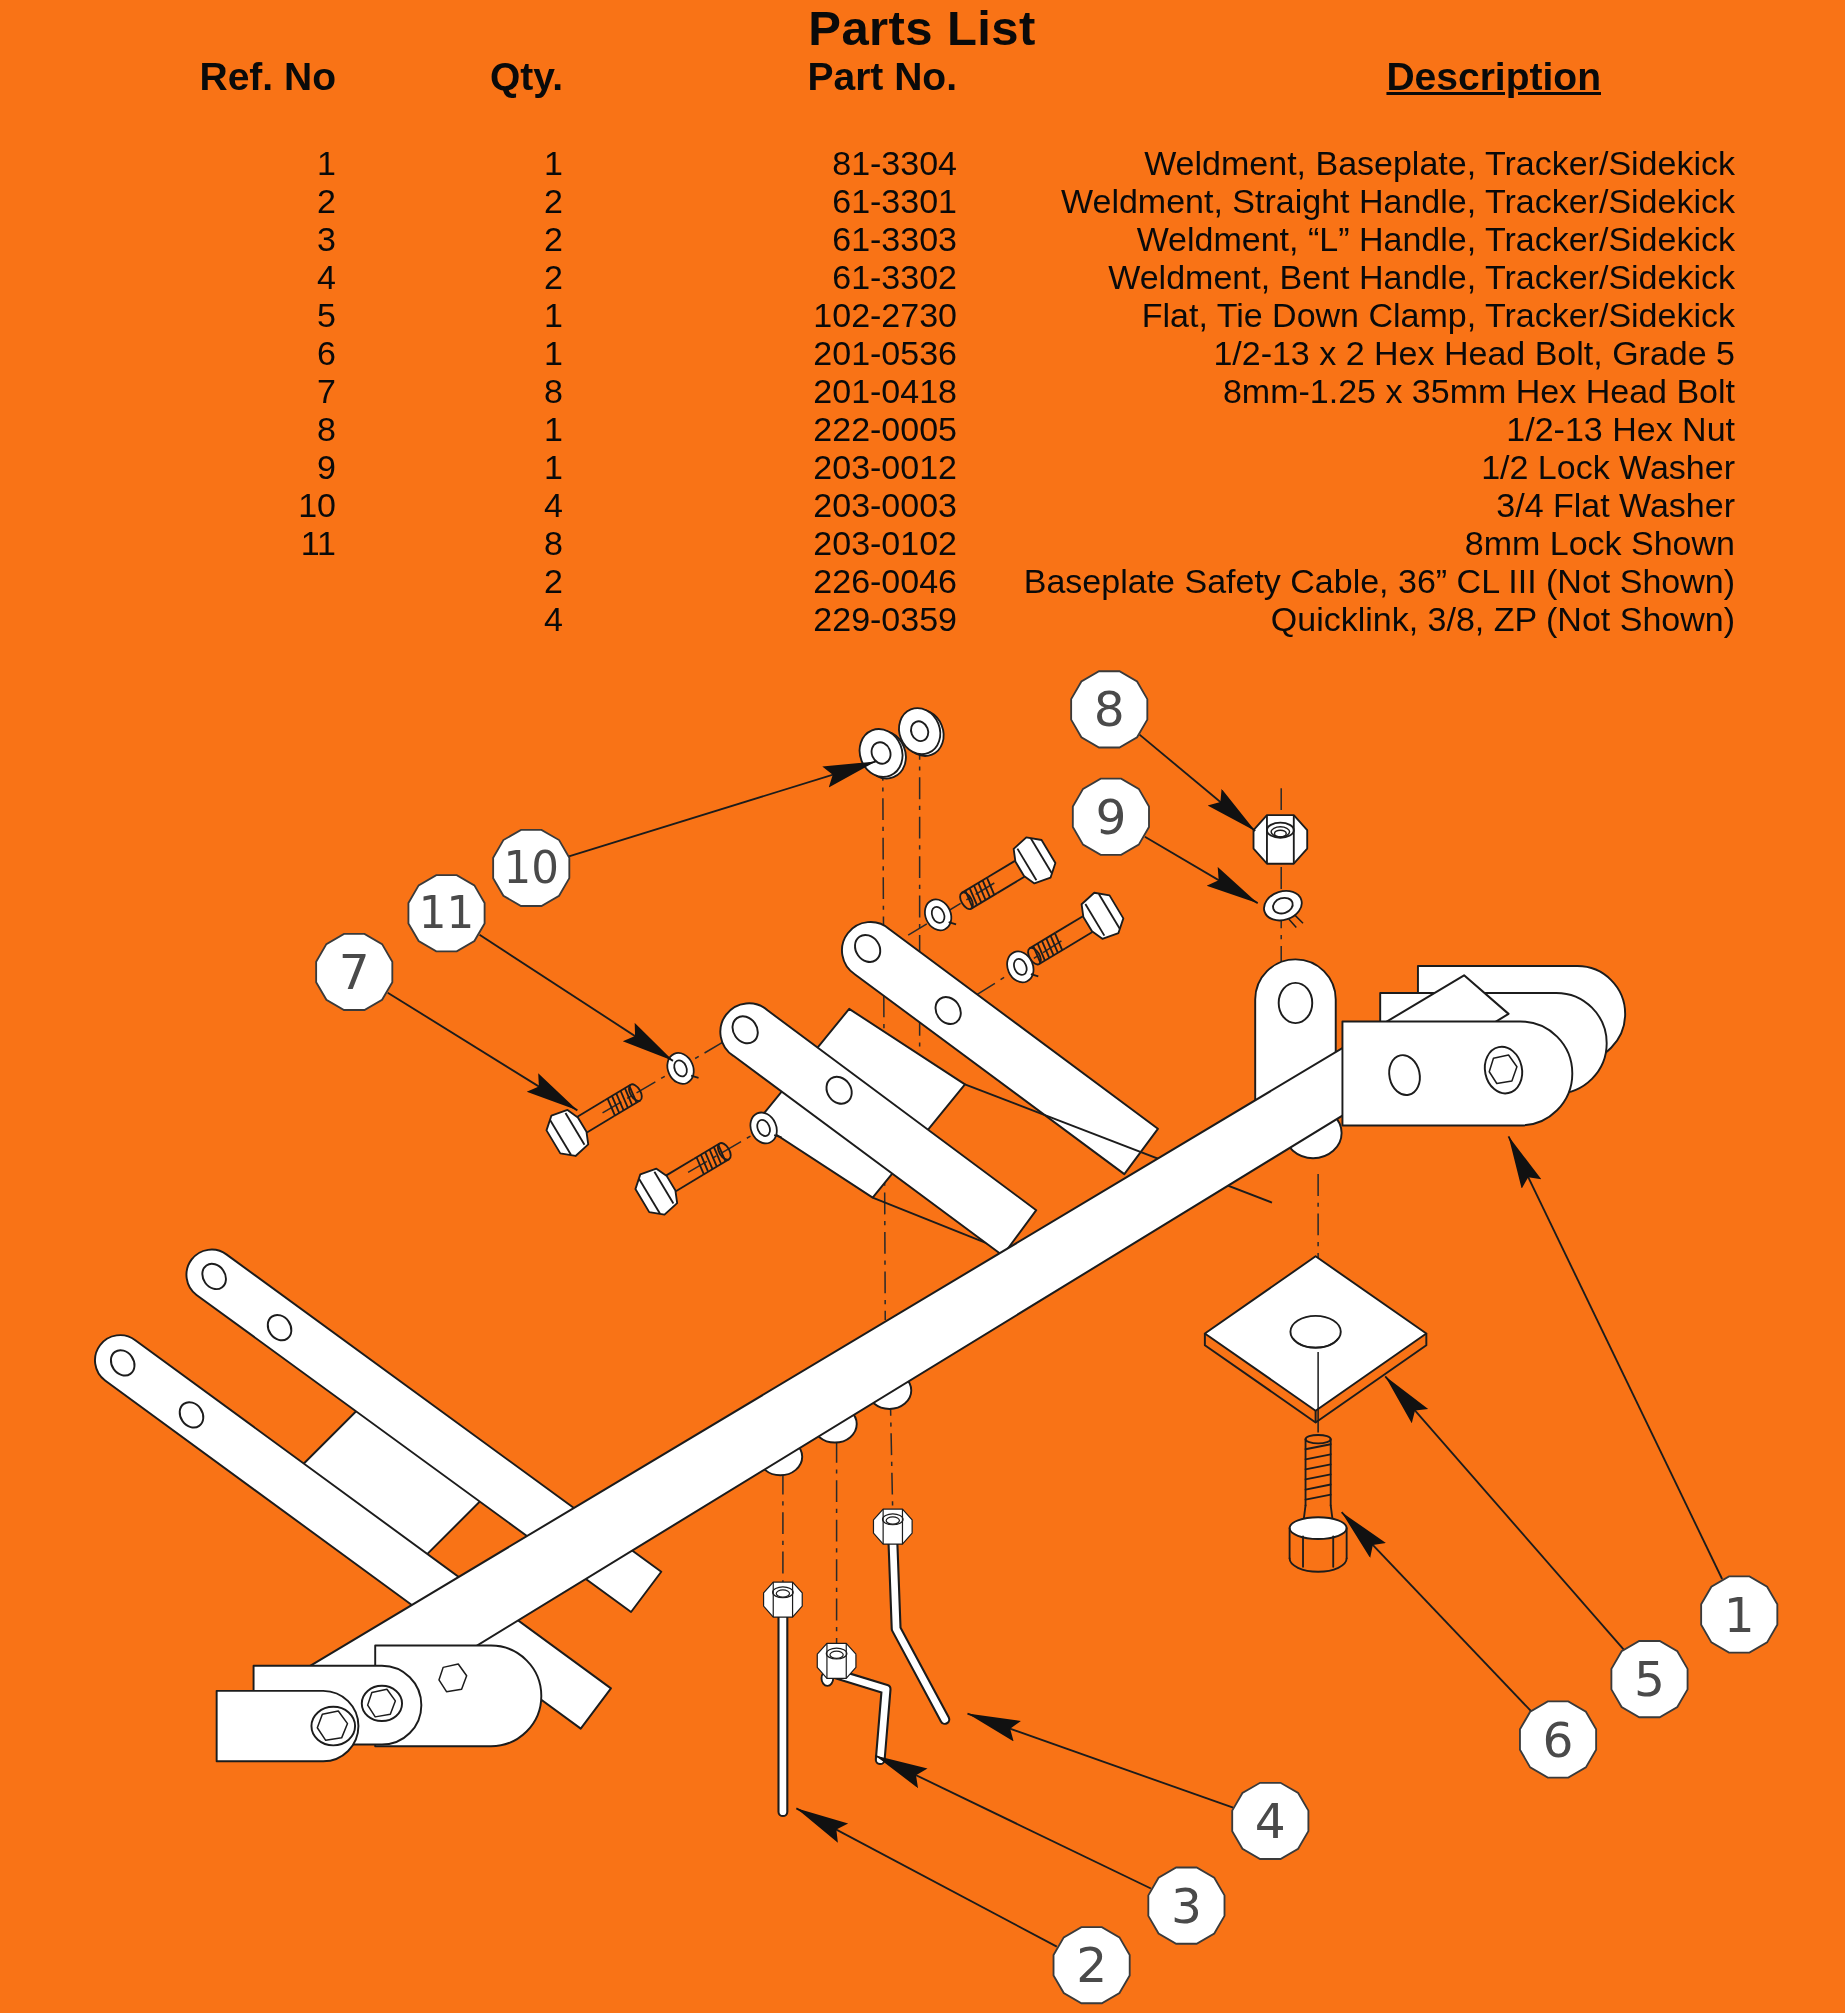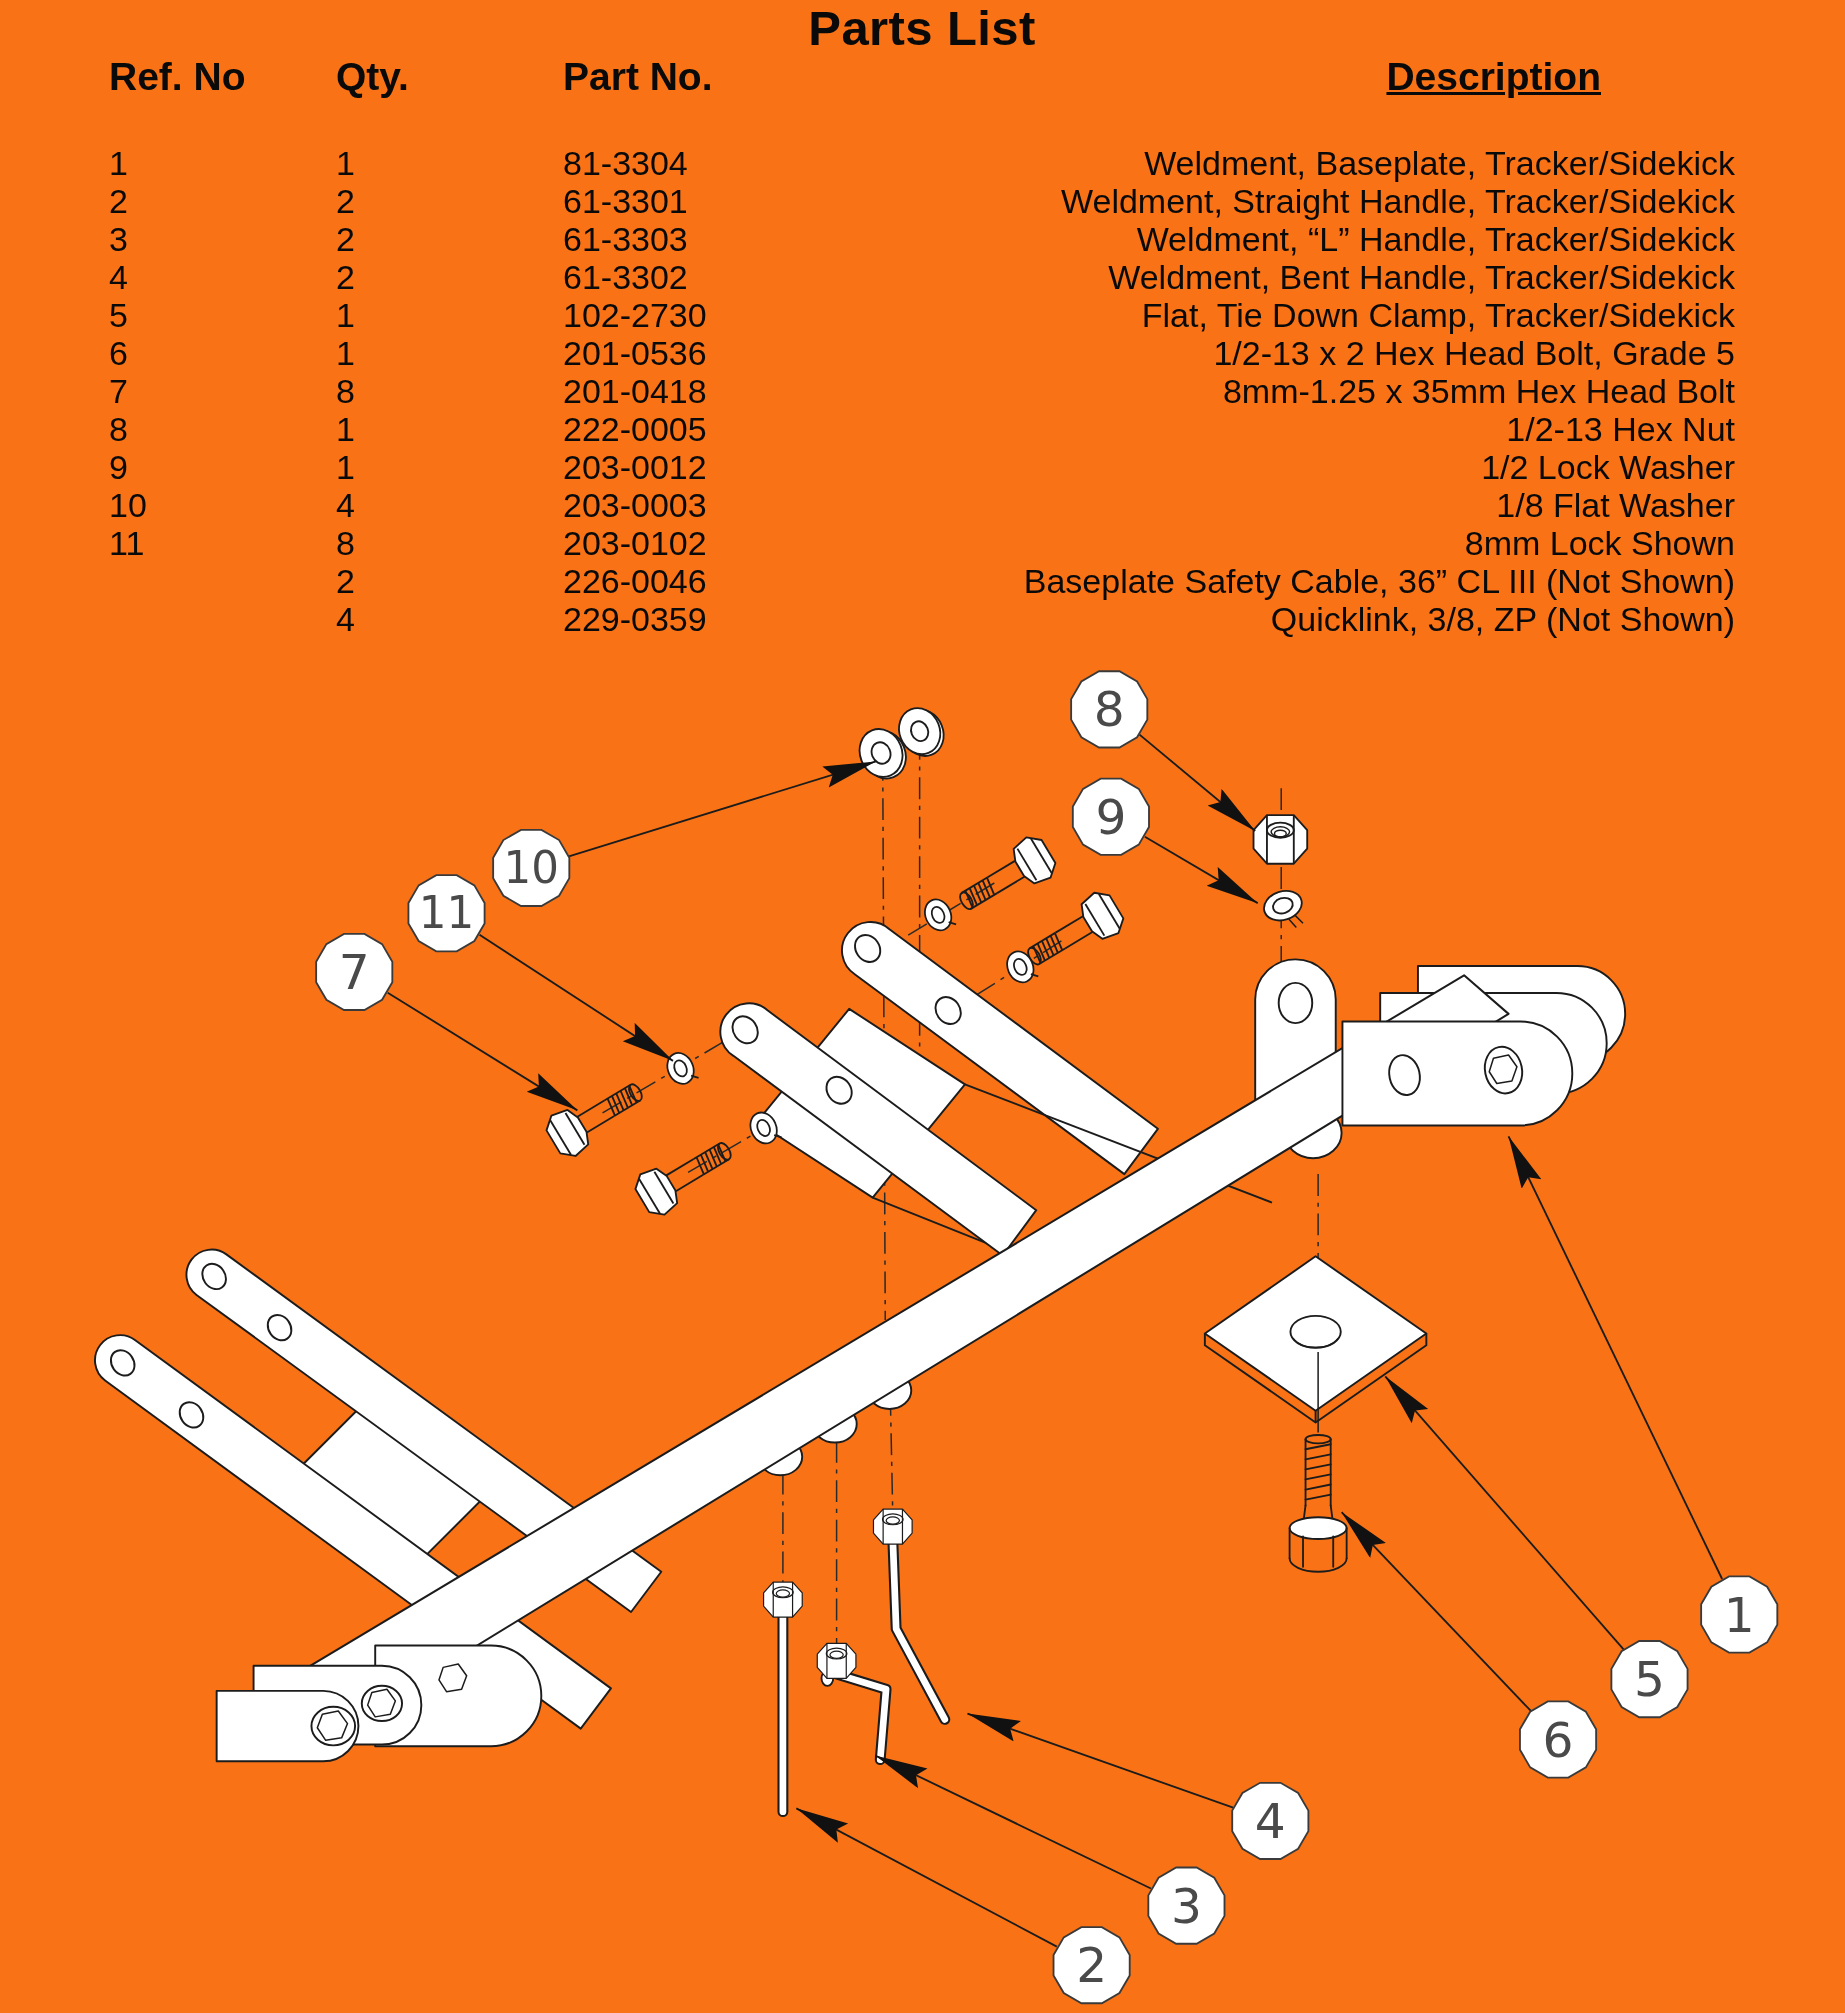--- a/index.html
+++ b/index.html
@@ -6,21 +6,21 @@
   body{width:1846px;height:2014px;position:relative;font-family:"Liberation Sans",sans-serif;color:#0a0a0a;overflow:hidden;}
   .sheet{position:absolute;inset:0;background:#f97316;}
   .doc-title{position:absolute;top:0px;left:109px;width:1626px;text-align:center;font-size:49px;font-weight:bold;letter-spacing:0.4px;}
   .tbl{position:absolute;left:109px;top:55px;width:1626px;}
   .hdr,.row{display:grid;grid-template-columns:227px 227px 394px 1fr;align-items:baseline;}
   .hdr{font-weight:bold;font-size:39px;}
   .hdr .c4{text-align:right;padding-right:134px;text-decoration:underline;}
   .rows{position:absolute;left:109px;top:144px;width:1626px;}
   .row{height:38px;font-size:34px;}
   .row .c4{text-align:right;}
-  .c1,.c2,.c3{text-align:left;}
+  .c1,.c2,.c3{text-align:right;}
   svg text{user-select:none;}
 </style>
 </head>
 <body>
 
 <div class="sheet">
 
   <div class="doc-title">Parts List</div>
 
   <div class="tbl">
@@ -84,21 +84,21 @@
       <div class="row">
         <span class="c1">9</span>
         <span class="c2">1</span>
         <span class="c3">203-0012</span>
         <span class="c4">1/2 Lock Washer</span>
       </div>
       <div class="row">
         <span class="c1">10</span>
         <span class="c2">4</span>
         <span class="c3">203-0003</span>
-        <span class="c4">1/8 Flat Washer</span>
+        <span class="c4">3/4 Flat Washer</span>
       </div>
       <div class="row">
         <span class="c1">11</span>
         <span class="c2">8</span>
         <span class="c3">203-0102</span>
         <span class="c4">8mm Lock Shown</span>
       </div>
       <div class="row">
         <span class="c1"></span>
         <span class="c2">2</span>

